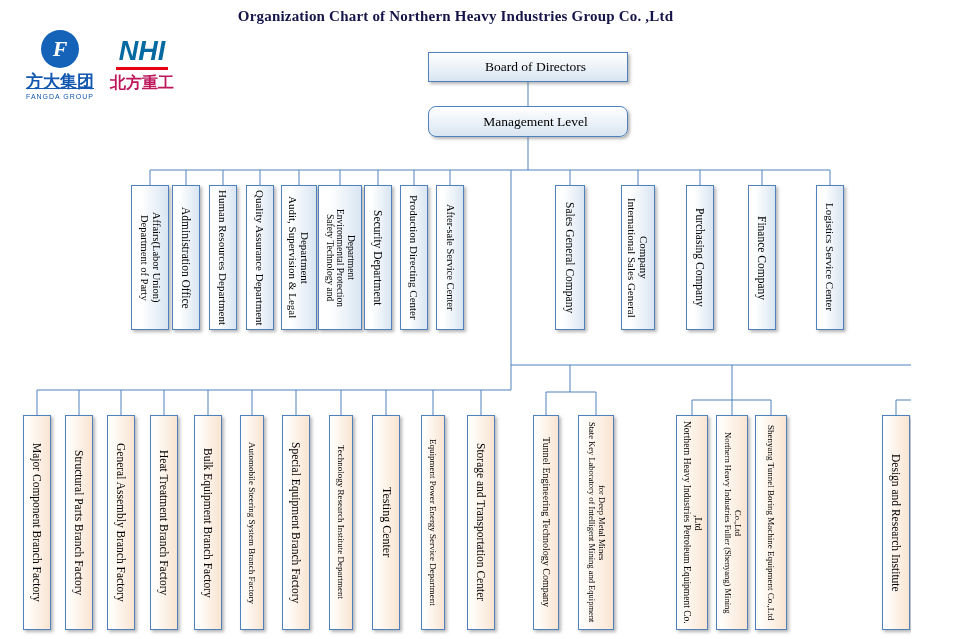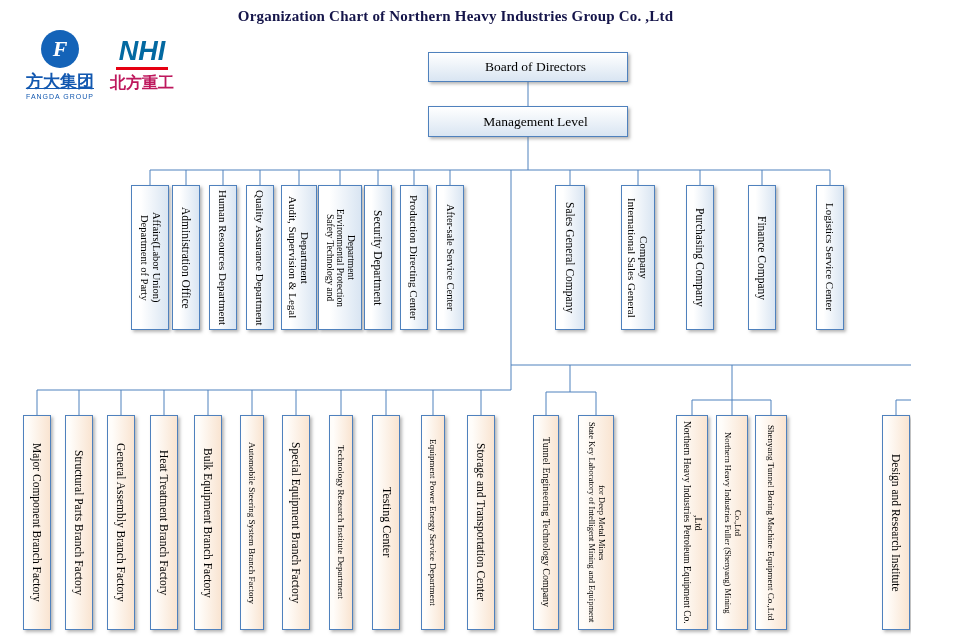--- a/index.html
+++ b/index.html
@@ -104,21 +104,21 @@
       <div class="fangda-en">FANGDA GROUP</div>
     </div>
     <div class="nhi">
       <div class="nhi-abbr">NHI</div>
       <div class="nhi-cn">北方重工</div>
     </div>
   </div>
 
   <div class="hnode" style="left:428px;top:52px;width:200px;height:30px;">Board of Directors</div>
 
-  <div class="hnode" style="left:428px;top:106px;width:200px;height:31px;">Management Level</div>
+  <div class="hnode" style="left:428px;top:106px;width:200px;height:31px;border-radius:8px;">Management Level</div>
 
 <div class="vnode mid-node" style="left: 131px; top: 185px; width: 38px; height: 145px; font-size: 10.5px;">Department of Party Affairs(Labor Union)</div>
     <div class="vnode mid-node" style="left: 172px; top: 185px; width: 28px; height: 145px; font-size: 11.5px;">Administration Office</div>
     <div class="vnode mid-node" style="left: 209px; top: 185px; width: 28px; height: 145px; font-size: 11px;">Human Resources Department</div>
     <div class="vnode mid-node" style="left: 246px; top: 185px; width: 28px; height: 145px; font-size: 11px;">Quality Assurance Department</div>
     <div class="vnode mid-node" style="left: 281px; top: 185px; width: 36px; height: 145px; font-size: 11px;">Audit, Supervision &amp; Legal Department</div>
     <div class="vnode mid-node" style="left: 318px; top: 185px; width: 44px; height: 145px; font-size: 9.5px;">Safety Technology and Environmental Protection Department</div>
     <div class="vnode mid-node" style="left: 364px; top: 185px; width: 28px; height: 145px; font-size: 11.5px;">Security Department</div>
     <div class="vnode mid-node" style="left: 400px; top: 185px; width: 28px; height: 145px; font-size: 11px;">Production Directing Center</div>
     <div class="vnode mid-node" style="left: 436px; top: 185px; width: 28px; height: 145px; font-size: 10.5px;">After-sale Service Center</div>

